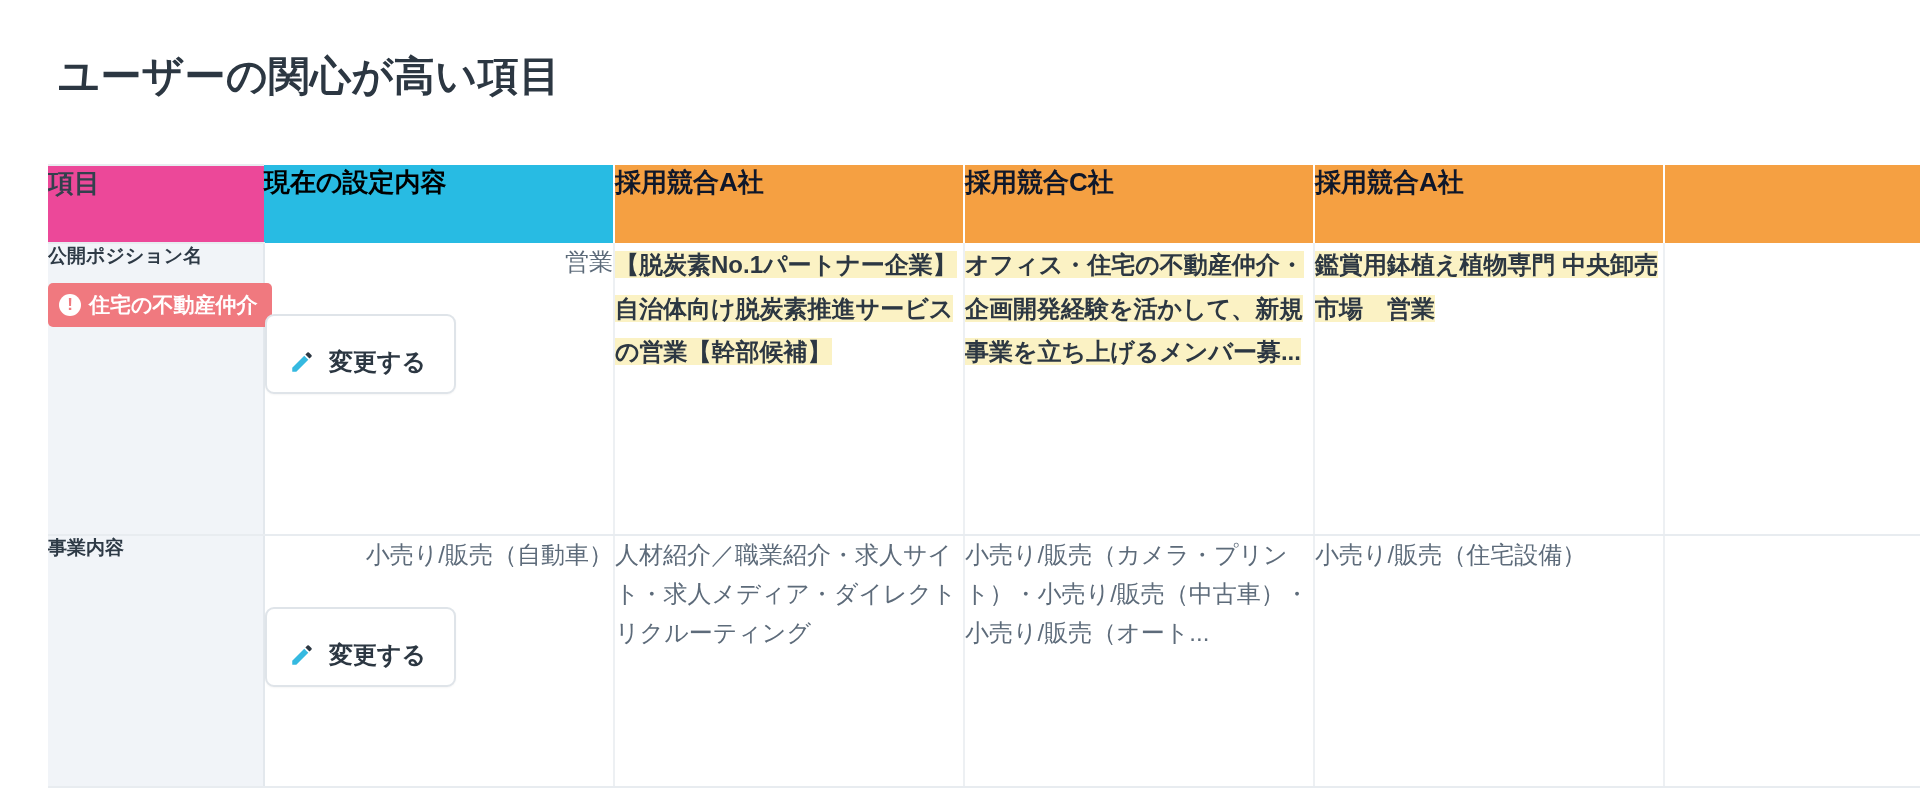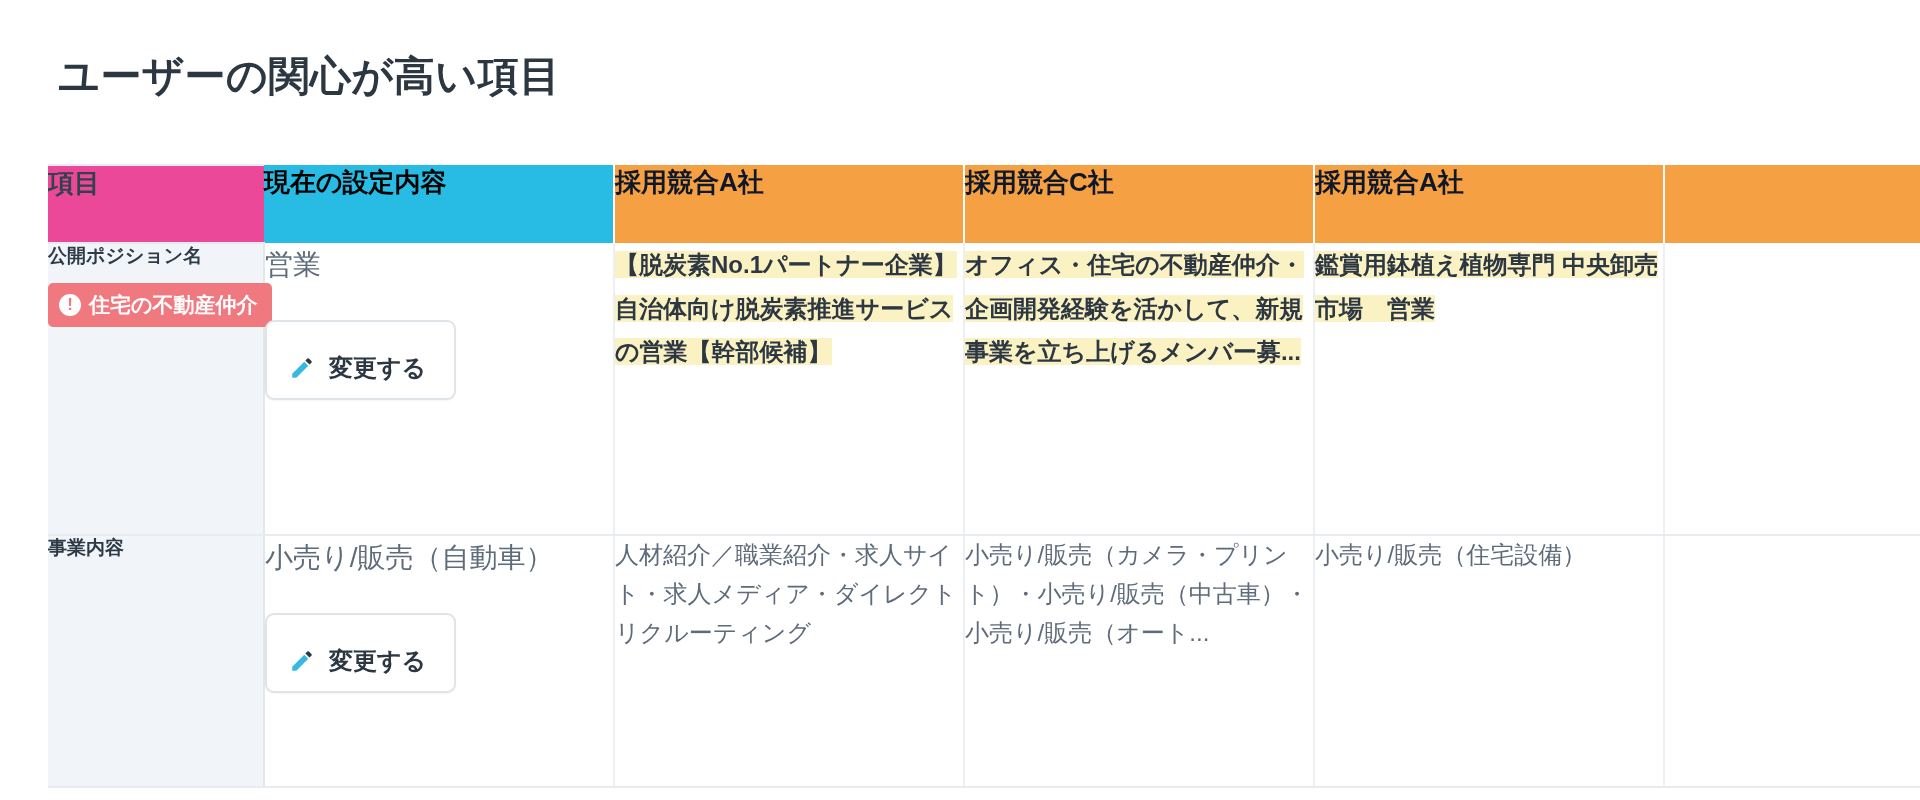--- a/index.html
+++ b/index.html
@@ -131,23 +131,24 @@
     border-radius: 50%;
     background: #ffffff;
     color: #f0797f;
     font-size: 17px;
     font-weight: bold;
     line-height: 22px;
     text-align: center;
     flex: 0 0 auto;
   }
   .value-text {
-    font-size: 28px;
+    font-size: 24px;
     color: #5d6b7a;
     line-height: 1.55;
+    text-align: right;
   }
   .btn-change {
     display: inline-flex;
     align-items: center;
     gap: 14px;
     margin-top: 34px;
     background: #ffffff;
     border: 2px solid #dfe4e9;
     border-radius: 9px;
     padding: 30px 28px 14px 22px;

